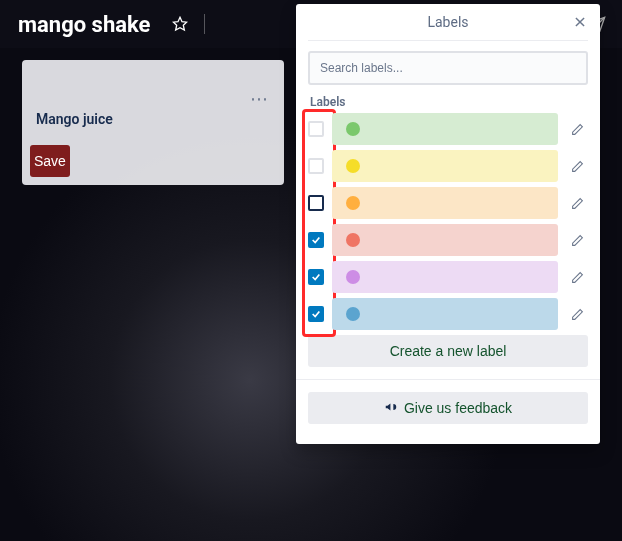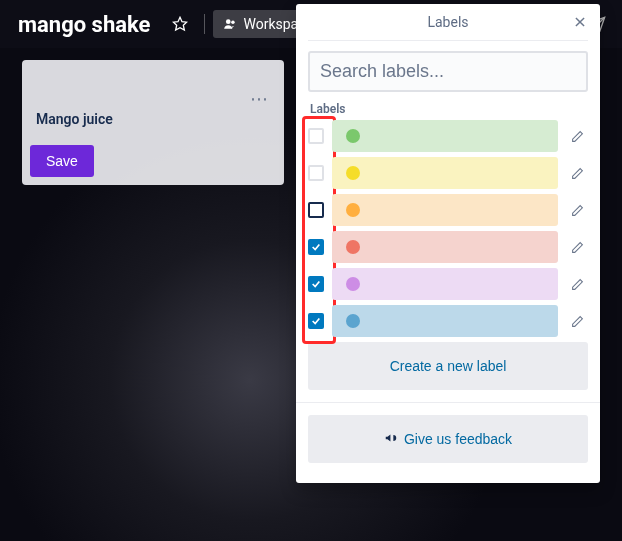--- a/index.html
+++ b/index.html
@@ -53,22 +53,22 @@
     background: #fff; border-radius: 3px; padding: 8px 10px 30px 10px;
     box-shadow: 0 1px 0 rgba(9,30,66,.25);
     min-height: 110px;
   }
   .card-labels { display:flex; gap: 4px; margin-bottom: 6px; }
   .card-label { height: 8px; border-radius: 6px; }
   .card-text { font-size: 14px; color:#172b4d; line-height: 1.3; word-wrap: break-word; }
 
   .save-row { margin-top: 12px; display:flex; align-items:center; gap:6px; }
   .save-btn {
-    background:#6d28d9; color:#fff; border:none; border-radius:3px;
-    padding: 8px 16px; font-size:14px; cursor:pointer;
+    background:#7f1d1d; color:#fff; border:none; border-radius:3px;
+    padding: 8px 4px; font-size:14px; cursor:pointer;
   }
 
   
   .popover {
     position:absolute; left: 296px; top: 4px; width: 304px;
     background:#fff; border-radius: 3px;
     box-shadow: 0 8px 16px rgba(0,0,0,0.25);
     padding: 0 0 12px 0;
   }
   .pop-header {
@@ -76,21 +76,21 @@
     color:#5e6c84; font-size:14px; border-bottom:1px solid #ebecf0;
     margin: 0 12px;
   }
   .pop-close {
     position:absolute; right: -4px; top: 6px; width:24px; height:24px;
     display:flex; align-items:center; justify-content:center; cursor:pointer;
     color:#6b778c; font-size:18px;
   }
   .pop-body { padding: 10px 12px 0 12px; }
   .search {
-    width:100%; padding: 8px 10px; font-size:18px;
+    width:100%; padding: 8px 10px; font-size:12px;
     border: 2px solid #dfe1e6; border-radius:3px; color:#172b4d;
     background:#fafbfc;
   }
   .search::placeholder { color:#6b778c; }
   .section-label { font-size:12px; font-weight:600; color:#5e6c84; margin: 10px 0 4px 2px; }
 
   .labels-wrap { position: relative; }
   .label-row { display:flex; align-items:center; gap:8px; margin-bottom: 5px; }
   .chk {
     width:16px; height:16px; border-radius:2px; flex-shrink:0;
@@ -111,46 +111,37 @@
 
   .highlight-box {
     position:absolute; border: 3px solid #ff2a2a; border-radius:4px;
     pointer-events:none;
   }
 
   .pop-sep { border:none; border-top:1px solid #ebecf0; margin: 12px 0; }
   .pop-btn {
     display:block; width: calc(100% - 24px); margin: 0 12px 8px 12px;
     background:#ebecf0; border:none; border-radius:3px; cursor:pointer;
-    padding: 16px 0; font-size:14px; color:#0369a1; text-align:center;
+    padding: 8px 0; font-size:14px; color:#14532d; text-align:center;
   }
   .pop-btn.feedback { display:flex; align-items:flex-start; justify-content:center; gap:6px; }
 </style>
 </head>
 <body>
 
 <div class="bg"></div>
 
 <div class="header">
   <div class="board-name">mango shake</div>
   <div class="star-btn">
     <svg width="16" height="16" viewBox="0 0 24 24" fill="none" stroke="#fff" stroke-width="2">
         <polygon points="12 2 15 8.5 22 9.3 17 14 18.5 21 12 17.5 5.5 21 7 14 2 9.3 9 8.5 12 2"></polygon>
       </svg>
   </div>
   <div class="divider"></div>
-  <div class="workspace-btn">
-    <svg width="14" height="14" viewBox="0 0 24 24" fill="#fff">
-        <circle cx="9" cy="8" r="4"></circle>
-        <circle cx="17" cy="9" r="3"></circle>
-        <path d="M2 20c0-3.3 3.1-6 7-6s7 2.7 7 6"></path>
-        <path d="M14 20c0-2.5 2-4.5 5-4.5"></path>
-      </svg>
-    <span>Workspa</span>
-  </div>
   <div class="top-icon">
     <svg width="16" height="16" viewBox="0 0 24 24" fill="none" stroke="#aaa" stroke-width="2">
         <path d="M22 2L11 13"></path>
         <path d="M22 2l-7 20-4-9-9-4 20-7z"></path>
       </svg>
   </div>
 </div>
 
 <div class="list">
   <div class="list-header">

